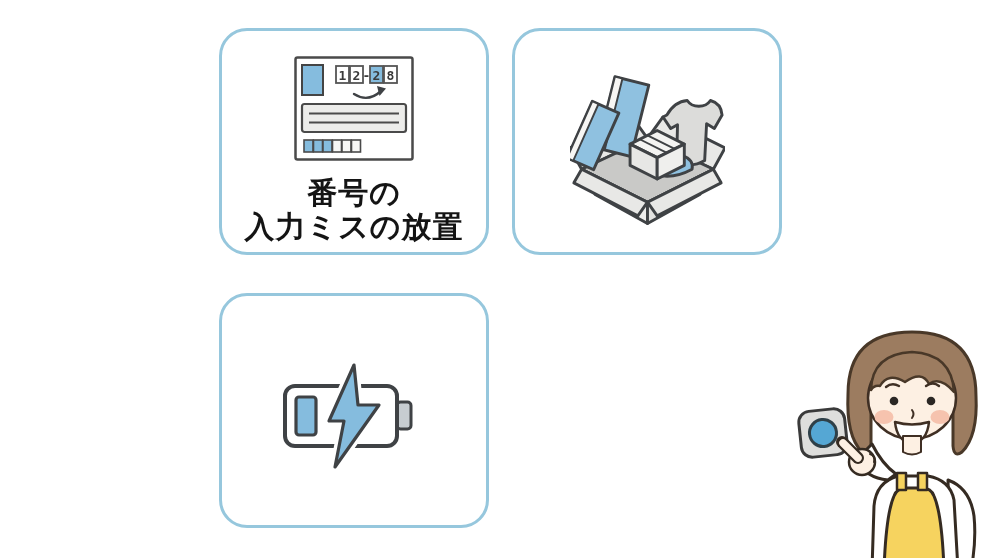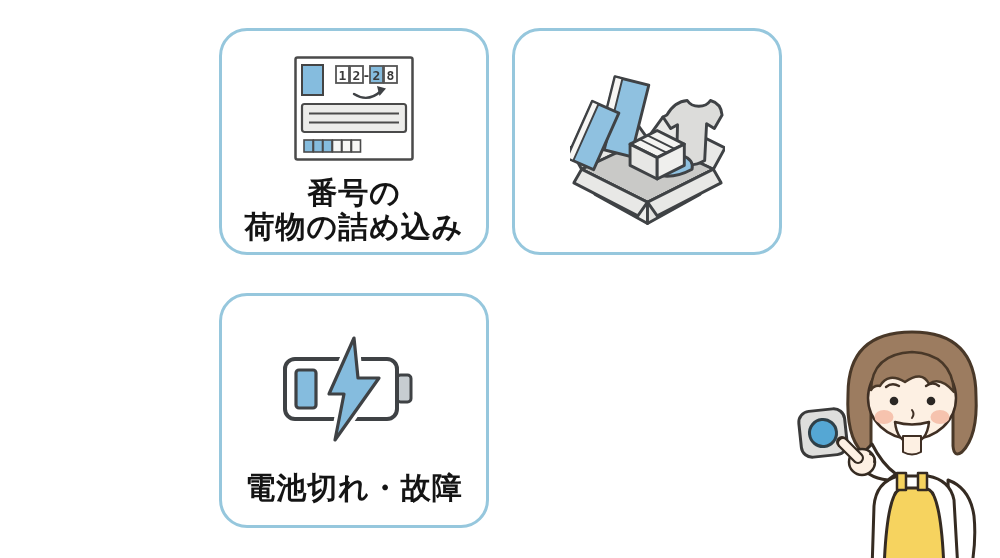--- a/index.html
+++ b/index.html
@@ -70,21 +70,21 @@
           <rect x="19.5" y="84" width="9" height="12" fill="#85BCDE" stroke="#4A4A4A" stroke-width="1.6"></rect>
           <rect x="29" y="84" width="9" height="12" fill="#85BCDE" stroke="#4A4A4A" stroke-width="1.6"></rect>
           <rect x="38.5" y="84" width="9" height="12" fill="#F7F7F5" stroke="#4A4A4A" stroke-width="1.6"></rect>
           <rect x="48" y="84" width="9" height="12" fill="#F7F7F5" stroke="#4A4A4A" stroke-width="1.6"></rect>
           <rect x="57.5" y="84" width="9" height="12" fill="#F7F7F5" stroke="#4A4A4A" stroke-width="1.6"></rect>
         </g>
       </svg>
     </div>
     <div class="caption">
       <span class="caption-line">番号の</span>
-      <span class="caption-line">荷物の詰め込み</span>
+      <span class="caption-line">入力ミスの放置</span>
     </div>
   </div>
 
 
   <div class="card row2">
     <div class="icon-area">
       <svg width="155" height="158" viewBox="0 0 160 162">
         <g stroke="#3F4245" stroke-width="3" stroke-linejoin="round">
           <polygon points="12,104 80,72 64,50 0,82" fill="#E9E9E7"></polygon>
           <polygon points="148,104 80,72 96,50 160,82" fill="#E9E9E7"></polygon>
@@ -120,24 +120,20 @@
       <svg width="145" height="110" viewBox="0 0 145 110">
         <rect x="115" y="41" width="14" height="27" rx="3.5" fill="#C7CDD1" stroke="#3F4245" stroke-width="3"></rect>
         <rect x="3" y="25" width="112" height="60" rx="10" fill="#FFFFFF" stroke="#3F4245" stroke-width="4"></rect>
         <rect x="14" y="36" width="20" height="38" rx="3" fill="#85BCDE" stroke="#3F4245" stroke-width="3.2"></rect>
         <g>
           <polygon points="72,4 47,60 62,60 53,106 97,44 76,44" fill="#FFFFFF" stroke="#FFFFFF" stroke-width="10" stroke-linejoin="round"></polygon>
           <polygon points="72,4 47,60 62,60 53,106 97,44 76,44" fill="#85BCDE" stroke="#3F4245" stroke-width="3.2" stroke-linejoin="round"></polygon>
         </g>
       </svg>
     </div>
-    <div class="caption">
-      <span class="caption-line">電池切れ・故障</span>
-
-    </div>
   </div>
 
 </div>
 
 <svg class="character" viewBox="0 0 210 228">
   <g stroke-linejoin="round" stroke-linecap="round">
     <path d="M58,64 Q58,2 122,2 Q186,2 186,66 Q188,106 172,122 Q164,128 163,116 L163,82 Q163,72 152,68 L92,68 Q81,72 81,82 L81,116 Q80,128 72,122 Q56,106 58,64 Z" fill="#9C7C60" stroke="#493828" stroke-width="3"></path>
     <ellipse cx="122" cy="68" rx="44" ry="41" fill="#FDF0E3" stroke="#3F2F24" stroke-width="2.5"></ellipse>
     <path d="M81,60 Q82,24 122,22 Q162,24 164,62 Q150,46 139,54 Q132,40 115,52 Q98,42 90,56 Q84,55 81,60 Z" fill="#9C7C60" stroke="#493828" stroke-width="2.5"></path>
     <path d="M96,57 Q102,52 109,56" fill="none" stroke="#3F2F24" stroke-width="2.4"></path>

